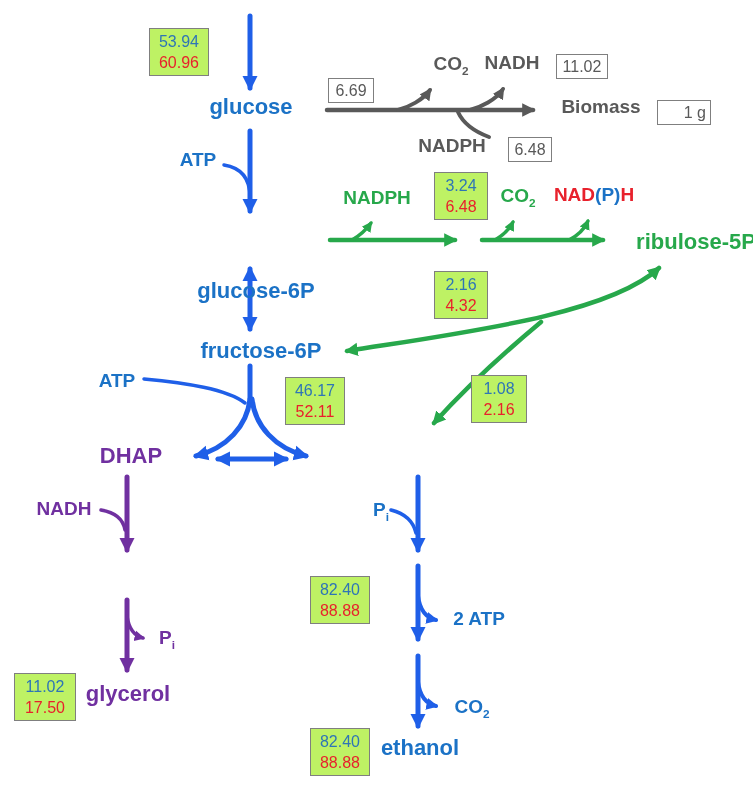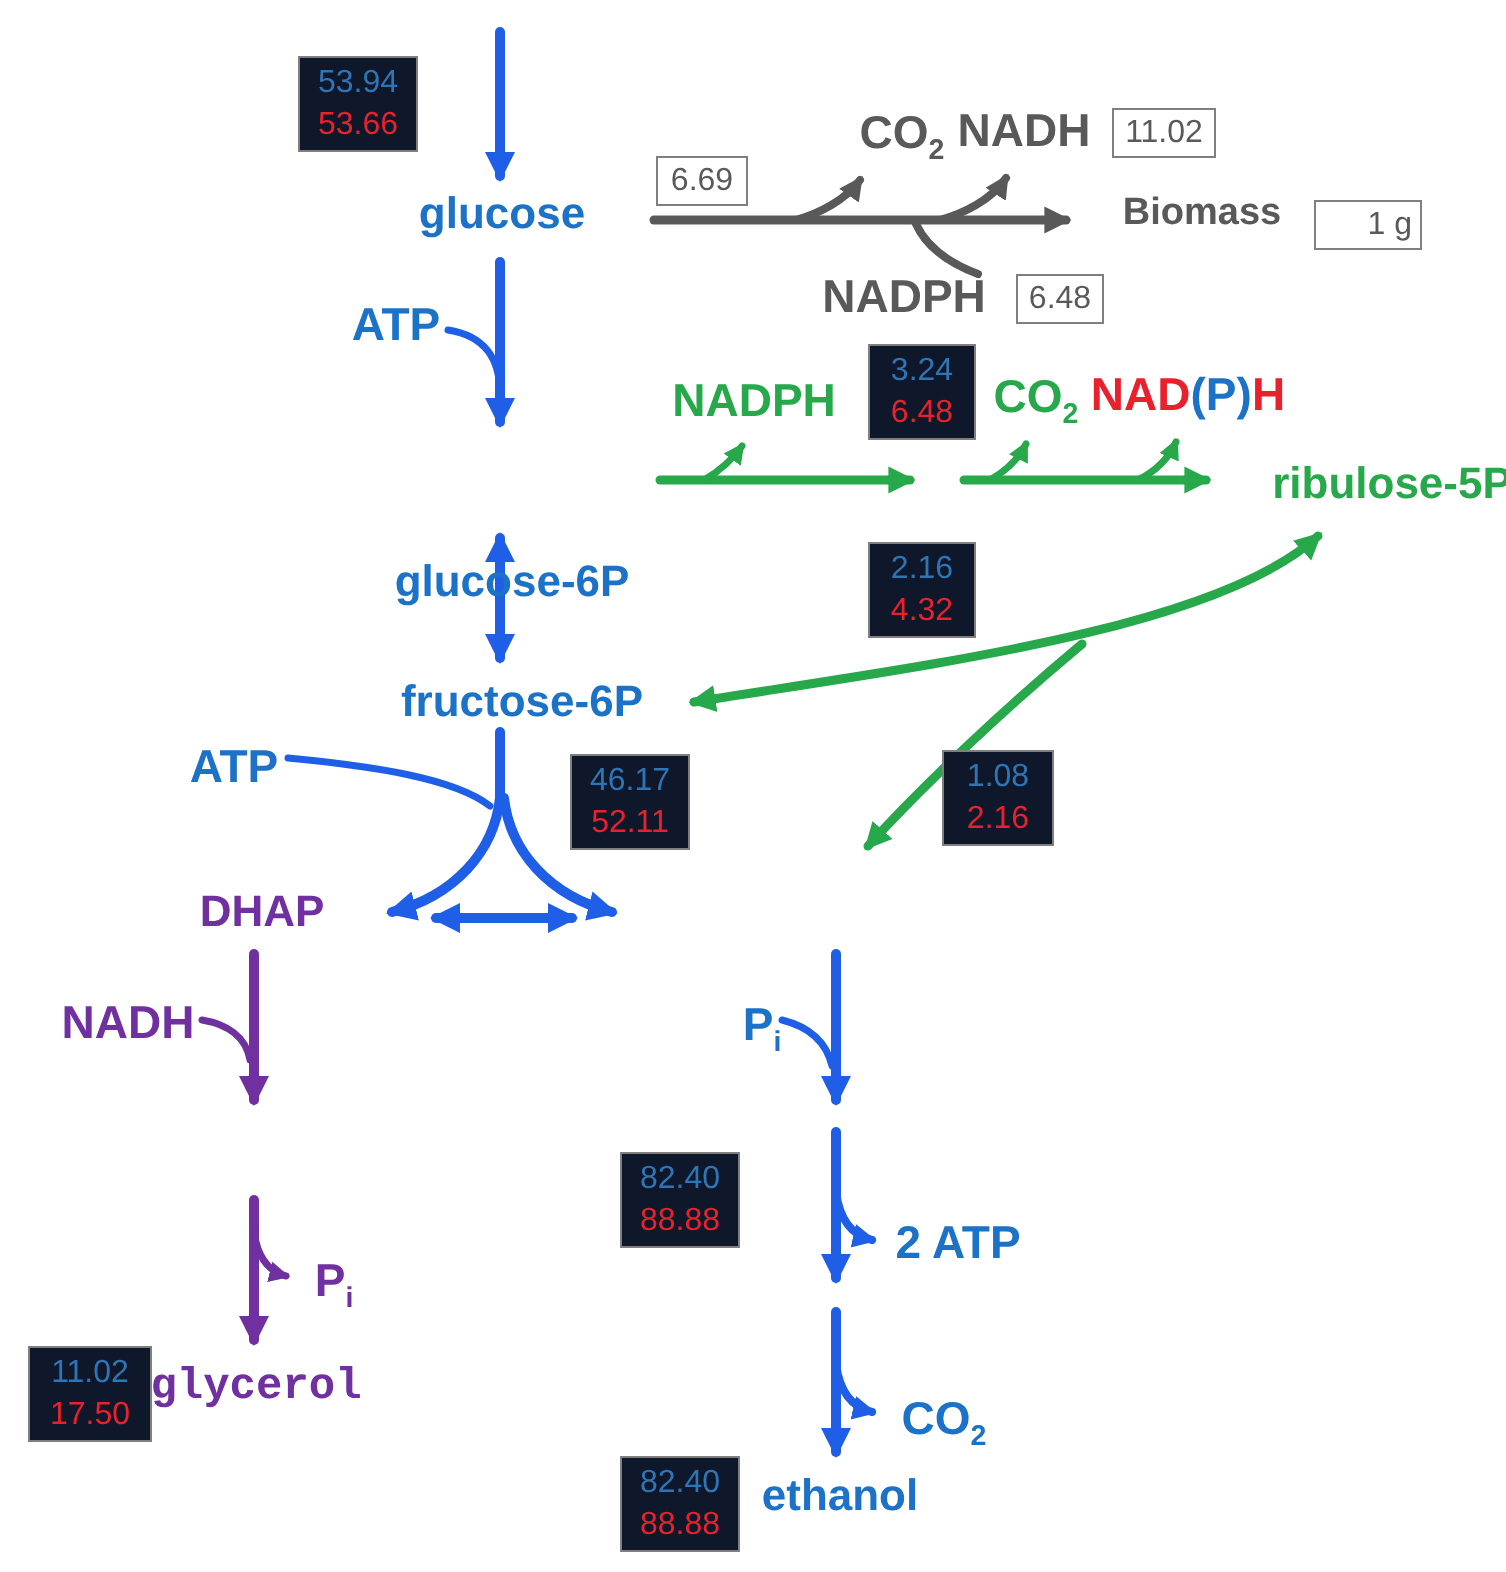--- a/index.html
+++ b/index.html
@@ -13,30 +13,30 @@
   .s-green{stroke:var(--green);}
   .s-purple{stroke:var(--purple);}
   .s-gray{stroke:var(--gray);}
   .w5{stroke-width:5px;} .w45{stroke-width:4.5px;} .w4{stroke-width:4px;} .w35{stroke-width:3.5px;}
   .f-blue{fill:var(--arrow-blue);} .f-green{fill:var(--green);}
   .f-purple{fill:var(--purple);} .f-gray{fill:var(--gray);}
 
   .lbl{position:absolute;font-weight:bold;white-space:nowrap;transform:translateX(-50%);line-height:1.1;}
   .met{font-size:22px;}
   .big{font-size:19px;}
-  .cof{font-size:23px;}
+  .cof{font-size:19px;}
   .c-blue{color:var(--text-blue);}
   .c-purple{color:var(--purple);}
   .c-green{color:var(--green);}
   .c-gray{color:var(--gray);}
   .c-red{color:var(--red);}
   sub{font-size:0.62em;}
 
   .fbox{
-    position:absolute;border:1.5px solid var(--box-border);background:#0f172a;
+    position:absolute;border:1.5px solid var(--box-border);background:#bef264;
     text-align:center;font-size:16px;line-height:1.32;padding:2px 3px;
   }
   .fbox .top{color:var(--num-blue);}
   .fbox .bot{color:var(--red);}
   .gbox{
     position:absolute;border:1.5px solid var(--box-border);background:#fff;
     font-size:16px;color:var(--gray);text-align:center;line-height:23px;height:23px;
   }
   .gbox.right{text-align:right;padding-right:4px;box-sizing:content-box;}
 </style>
@@ -102,41 +102,41 @@
       <path class="st s-green w45" d="M347,351 C460,333 608,315 659,268" marker-start="url(#ah-green)" marker-end="url(#ah-green)"></path>
       <path class="st s-green w45" d="M541,322 C505,352 463,391 434,423" marker-end="url(#ah-green)"></path>
     </g>
   </svg>
 
   <div class="lbl met c-blue" style="left:251px;top:95px;">glucose</div>
   <div class="lbl met c-blue" style="left:256px;top:239px;margin-top:40px;">glucose-6P</div>
   <div class="lbl met c-blue" style="left:261px;top:339px;">fructose-6P</div>
   <div class="lbl met c-purple" style="left:131px;top:444px;">DHAP</div>
   <div class="lbl met c-blue" style="left:420px;top:736px;">ethanol</div>
-  <div class="lbl met c-purple" style="left:128px;top:682px;font-family:Liberation Mono, monospace;">glycerol</div>
+  <div class="lbl met c-purple" style="left:128px;top:682px;">glycerol</div>
   <div class="lbl met c-green" style="left:648px;top:230px;margin-left:48px;">ribulose-5P</div>
   <div class="lbl big c-gray" style="left:601px;top:97px;">Biomass</div>
 
   <div class="lbl cof c-blue" style="left:198px;top:150px;">ATP</div>
   <div class="lbl cof c-blue" style="left:117px;top:371px;">ATP</div>
   <div class="lbl cof c-blue" style="left:381px;top:500px;"><span>P</span><sub>i</sub></div>
   <div class="lbl cof c-blue" style="left:479px;top:609px;">2 ATP</div>
   <div class="lbl cof c-blue" style="left:472px;top:697px;"><span>CO</span><sub>2</sub></div>
   <div class="lbl cof c-purple" style="left:64px;top:499px;">NADH</div>
   <div class="lbl cof c-purple" style="left:167px;top:628px;"><span>P</span><sub>i</sub></div>
   <div class="lbl cof c-green" style="left:377px;top:188px;">NADPH</div>
   <div class="lbl cof c-green" style="left:518px;top:186px;"><span>CO</span><sub>2</sub></div>
   <div class="lbl cof" style="left:594px;top:185px;"><span class="c-red">NAD</span><span class="c-blue">(P)</span><span class="c-red">H</span></div>
   <div class="lbl cof c-gray" style="left:451px;top:54px;"><span>CO</span><sub>2</sub></div>
   <div class="lbl cof c-gray" style="left:512px;top:53px;">NADH</div>
   <div class="lbl cof c-gray" style="left:452px;top:136px;">NADPH</div>
 
   <div class="fbox" style="left:149px;top:28px;width:52px;">
     <div class="top">53.94</div>
-    <div class="bot">53.66</div>
+    <div class="bot">60.96</div>
   </div>
   <div class="fbox" style="left:434px;top:172px;width:46px;">
     <div class="top">3.24</div>
     <div class="bot">6.48</div>
   </div>
   <div class="fbox" style="left:434px;top:271px;width:46px;">
     <div class="top">2.16</div>
     <div class="bot">4.32</div>
   </div>
   <div class="fbox" style="left:471px;top:375px;width:48px;">

